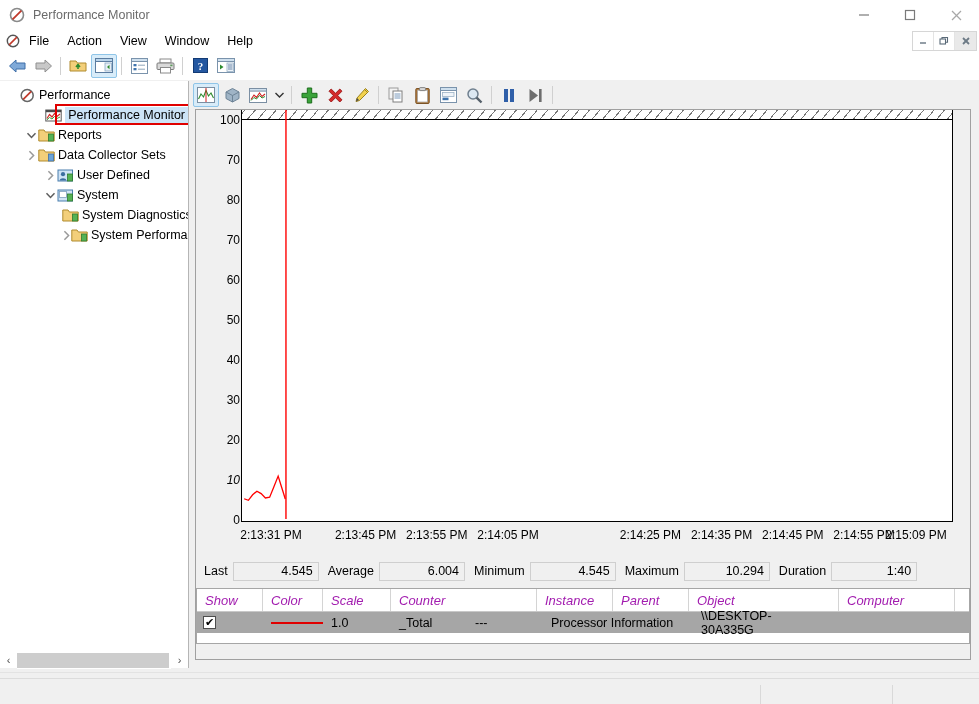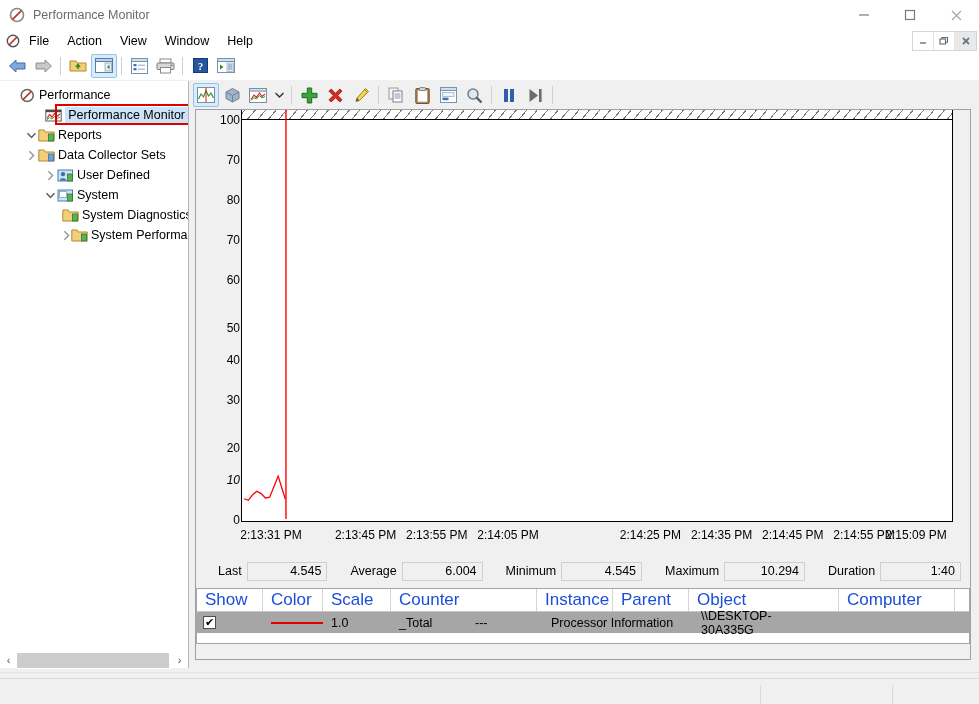--- a/index.html
+++ b/index.html
@@ -105,36 +105,36 @@
        -50deg, #ffffff 0px, #ffffff 3px, #777 3px, #777 4px, #ffffff 4px, #ffffff 8px);
   }
   .xlabels { position:absolute; left:0; top:416px; width:774px; height:24px; }
   .xlab { position:absolute; font-size:12px; color:#000; transform:translateX(-50%); white-space:nowrap; }
 
   
   .stats {
     position:absolute; left:0; top:449px; width:774px; height:24px;
     display:flex; align-items:center; padding-left:8px;
   }
-  .stat-label { font-size:12.5px; color:#000; margin-right:5px;margin-left:14px; }
+  .stat-label { font-size:12.5px; color:#000; margin-right:5px; }
   .stat-box {
     border:1px solid #cfcfcf; background:#f0f0f0; height:19px;
     display:flex; align-items:center; justify-content:flex-end;
     padding-right:5px; font-size:12.5px; margin-right:9px;
   }
 
   
   .legend {
     position:absolute; left:0; top:478px; width:774px; height:56px;
     background:#ffffff; border:1px solid #a6a6a6;
   }
   .lg-head { display:flex; height:23px; background:#ffffff; border-bottom:1px solid #c8c8c8; }
   .lg-th {
-    font-size:17px; color:#1d4ed8; display:flex; align-items:center;
-    padding-left:8px; border-right:1px solid #d4d4d4; height:22px;
+    font-size:13px; color:#a21caf; display:flex; align-items:center;
+    padding-left:8px; border-right:1px solid #d4d4d4; height:22px;font-style:italic;
   }
   .lg-row { display:flex; height:21px; background:#a6a6a6; align-items:center; }
   .lg-td {
     font-size:12.5px; color:#000; display:flex; align-items:center;
     padding-left:8px; height:21px;
   }
   .chkbox {
     width:13px; height:13px; border:1px solid #4d4d4d; background:#fff;
     display:flex; align-items:center; justify-content:center; margin-left:6px;
   }
@@ -477,24 +477,24 @@
       </div>
       <div class="tb-sep"></div>
     </div>
 
     <div class="graphwrap" style="top:28px;height:551px;">
 
       <div class="chart">
         <div class="ylabels" id="ylabels">
             <div class="ylab" style="top: 410px;">0</div>
             <div class="ylab" style="top: 370px; font-style: italic;">10</div>
-            <div class="ylab" style="top: 330px; margin-top: 8px;">20</div>
+            <div class="ylab" style="top: 330px;">20</div>
             <div class="ylab" style="top: 290px;">30</div>
             <div class="ylab" style="top: 250px;">40</div>
-            <div class="ylab" style="top: 210px; margin-top: 8px;">50</div>
+            <div class="ylab" style="top: 210px;">50</div>
             <div class="ylab" style="top: 170px;">60</div>
             <div class="ylab" style="top: 130px;">70</div>
             <div class="ylab" style="top: 90px;">80</div>
             <div class="ylab" style="top: 50px;">70</div>
             <div class="ylab" style="top: 10px;">100</div>
           </div>
 
         <div class="plot">
           <div class="hatchband"></div>
           <svg id="chart-svg" width="709" height="409" viewBox="0 0 709 409" style="position:absolute;left:0;top:0;">

